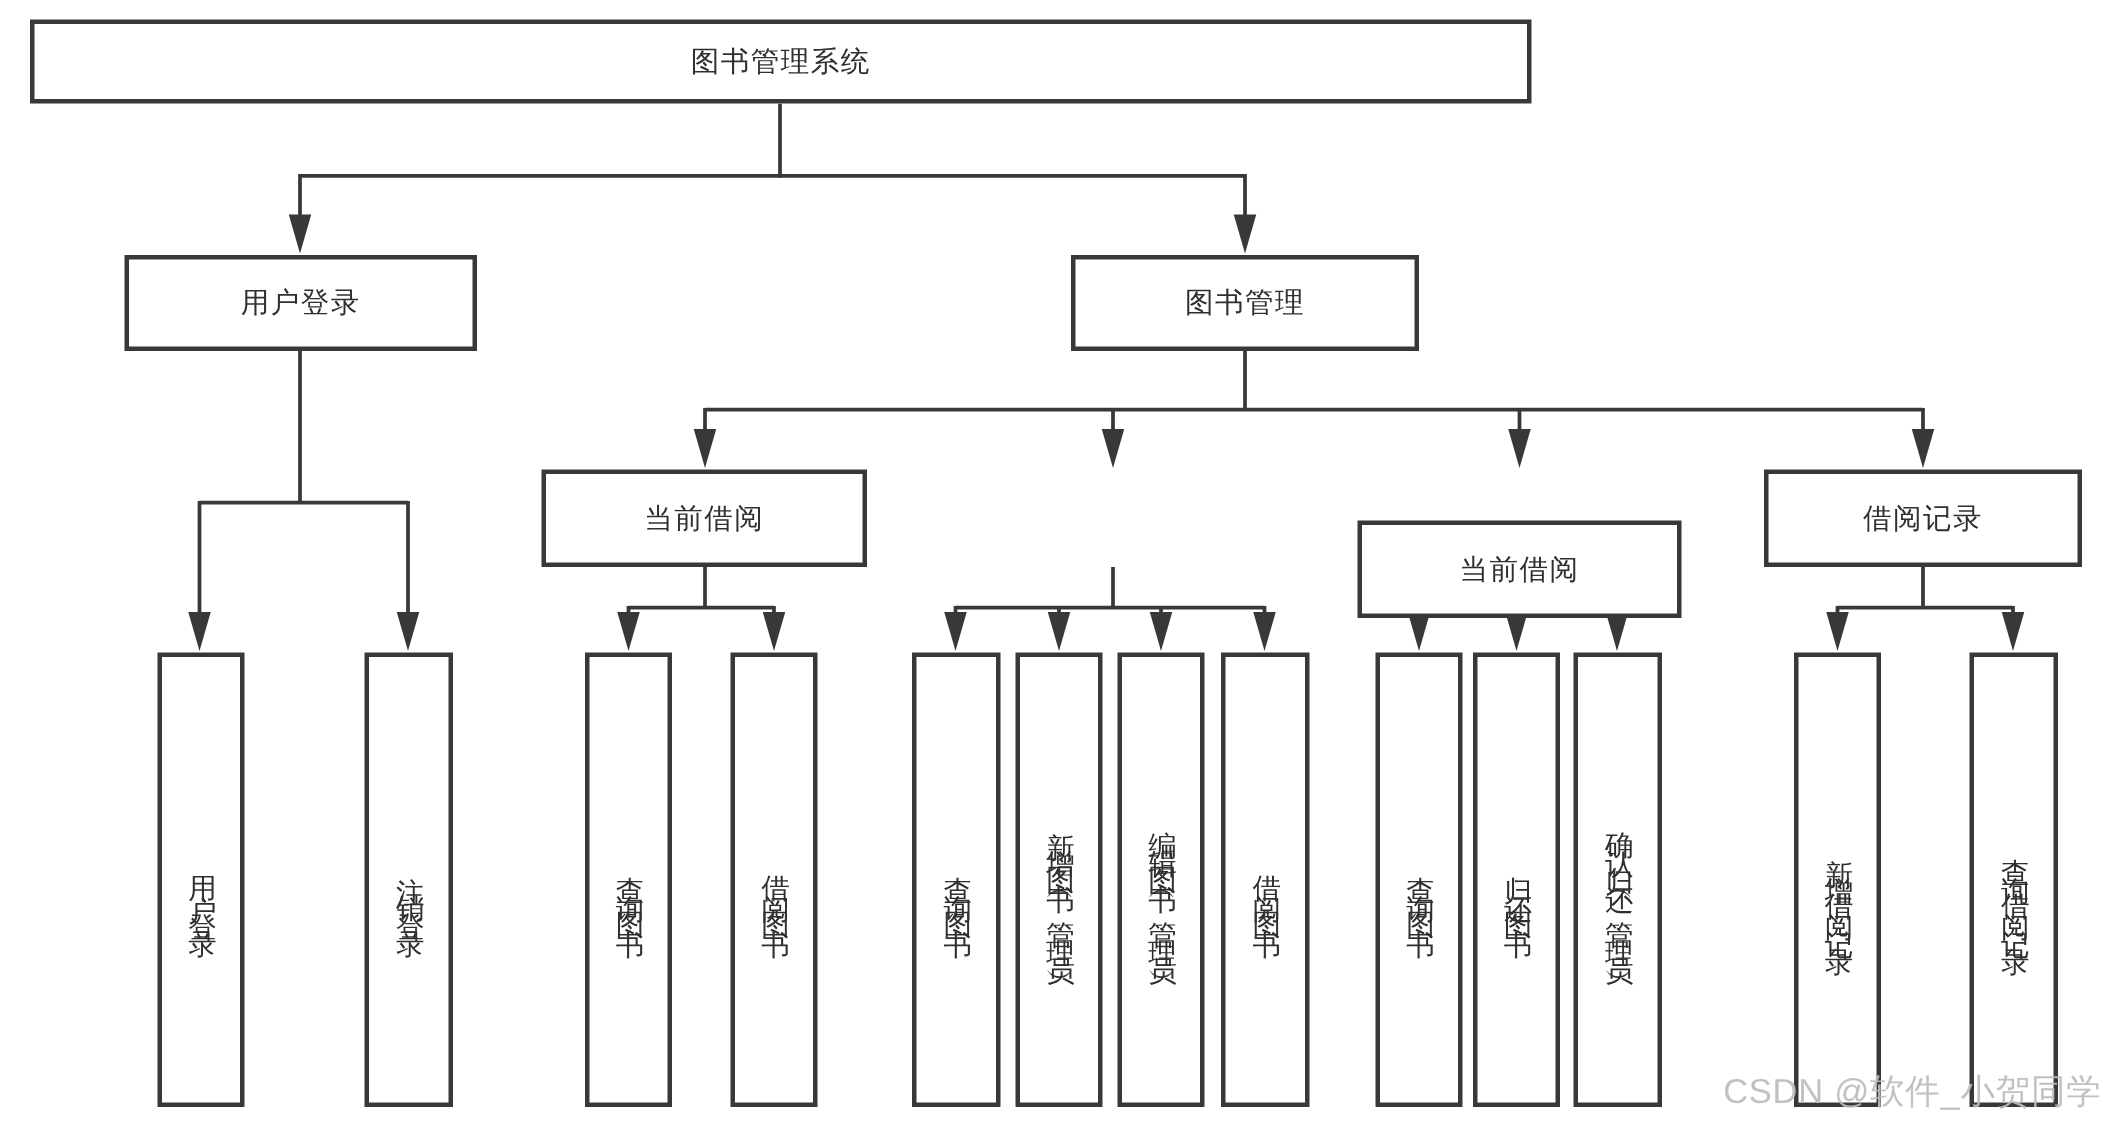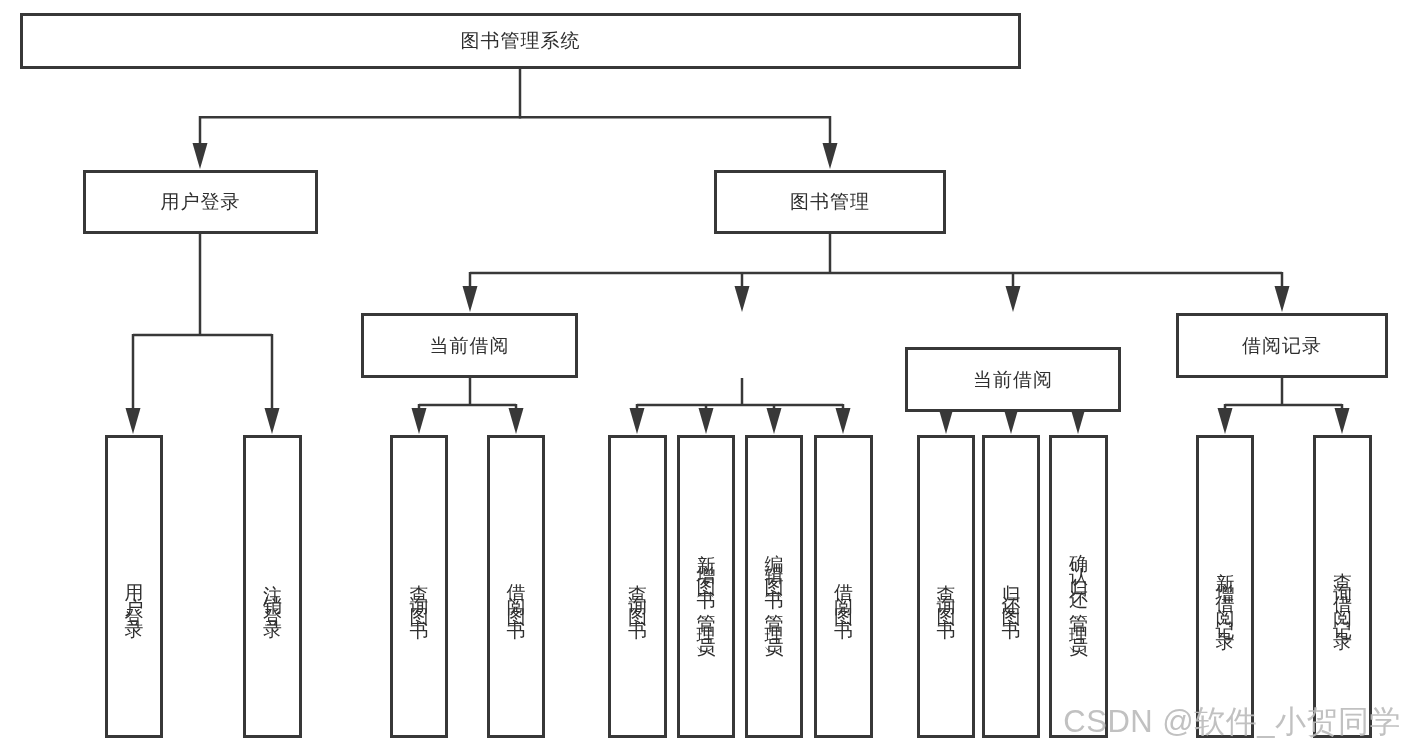--- a/index.html
+++ b/index.html
@@ -41,21 +41,21 @@
     margin-bottom:-12px; 
   }
   .a1{left:105px;width:58px;} .a2{left:243px;width:59px;}
   .b1{left:390px;width:58px;} .b2{left:487px;width:58px;}
   .c1{left:608px;width:59px;} .c2{left:677px;width:58px;}
   .c3{left:745px;width:58px;} .c4{left:814px;width:59px;}
   .d1{left:917px;width:58px;} .d2{left:982px;width:58px;} .d3{left:1049px;width:59px;}
   .e1{left:1196px;width:58px;} .e2{left:1313px;width:59px;}
   .watermark{
     position:absolute;right:4px;bottom:4px;
-    font-size:31px;color:rgba(188,188,188,0.92);
+    font-size:23px;color:rgba(188,188,188,0.92);
     letter-spacing:0.5px;z-index:10;white-space:nowrap;
   }
   line{stroke:#383838;stroke-width:2.5;}
   polygon{fill:#383838;}
 </style>
 </head>
 <body>
 
 <div class="stage">
 

